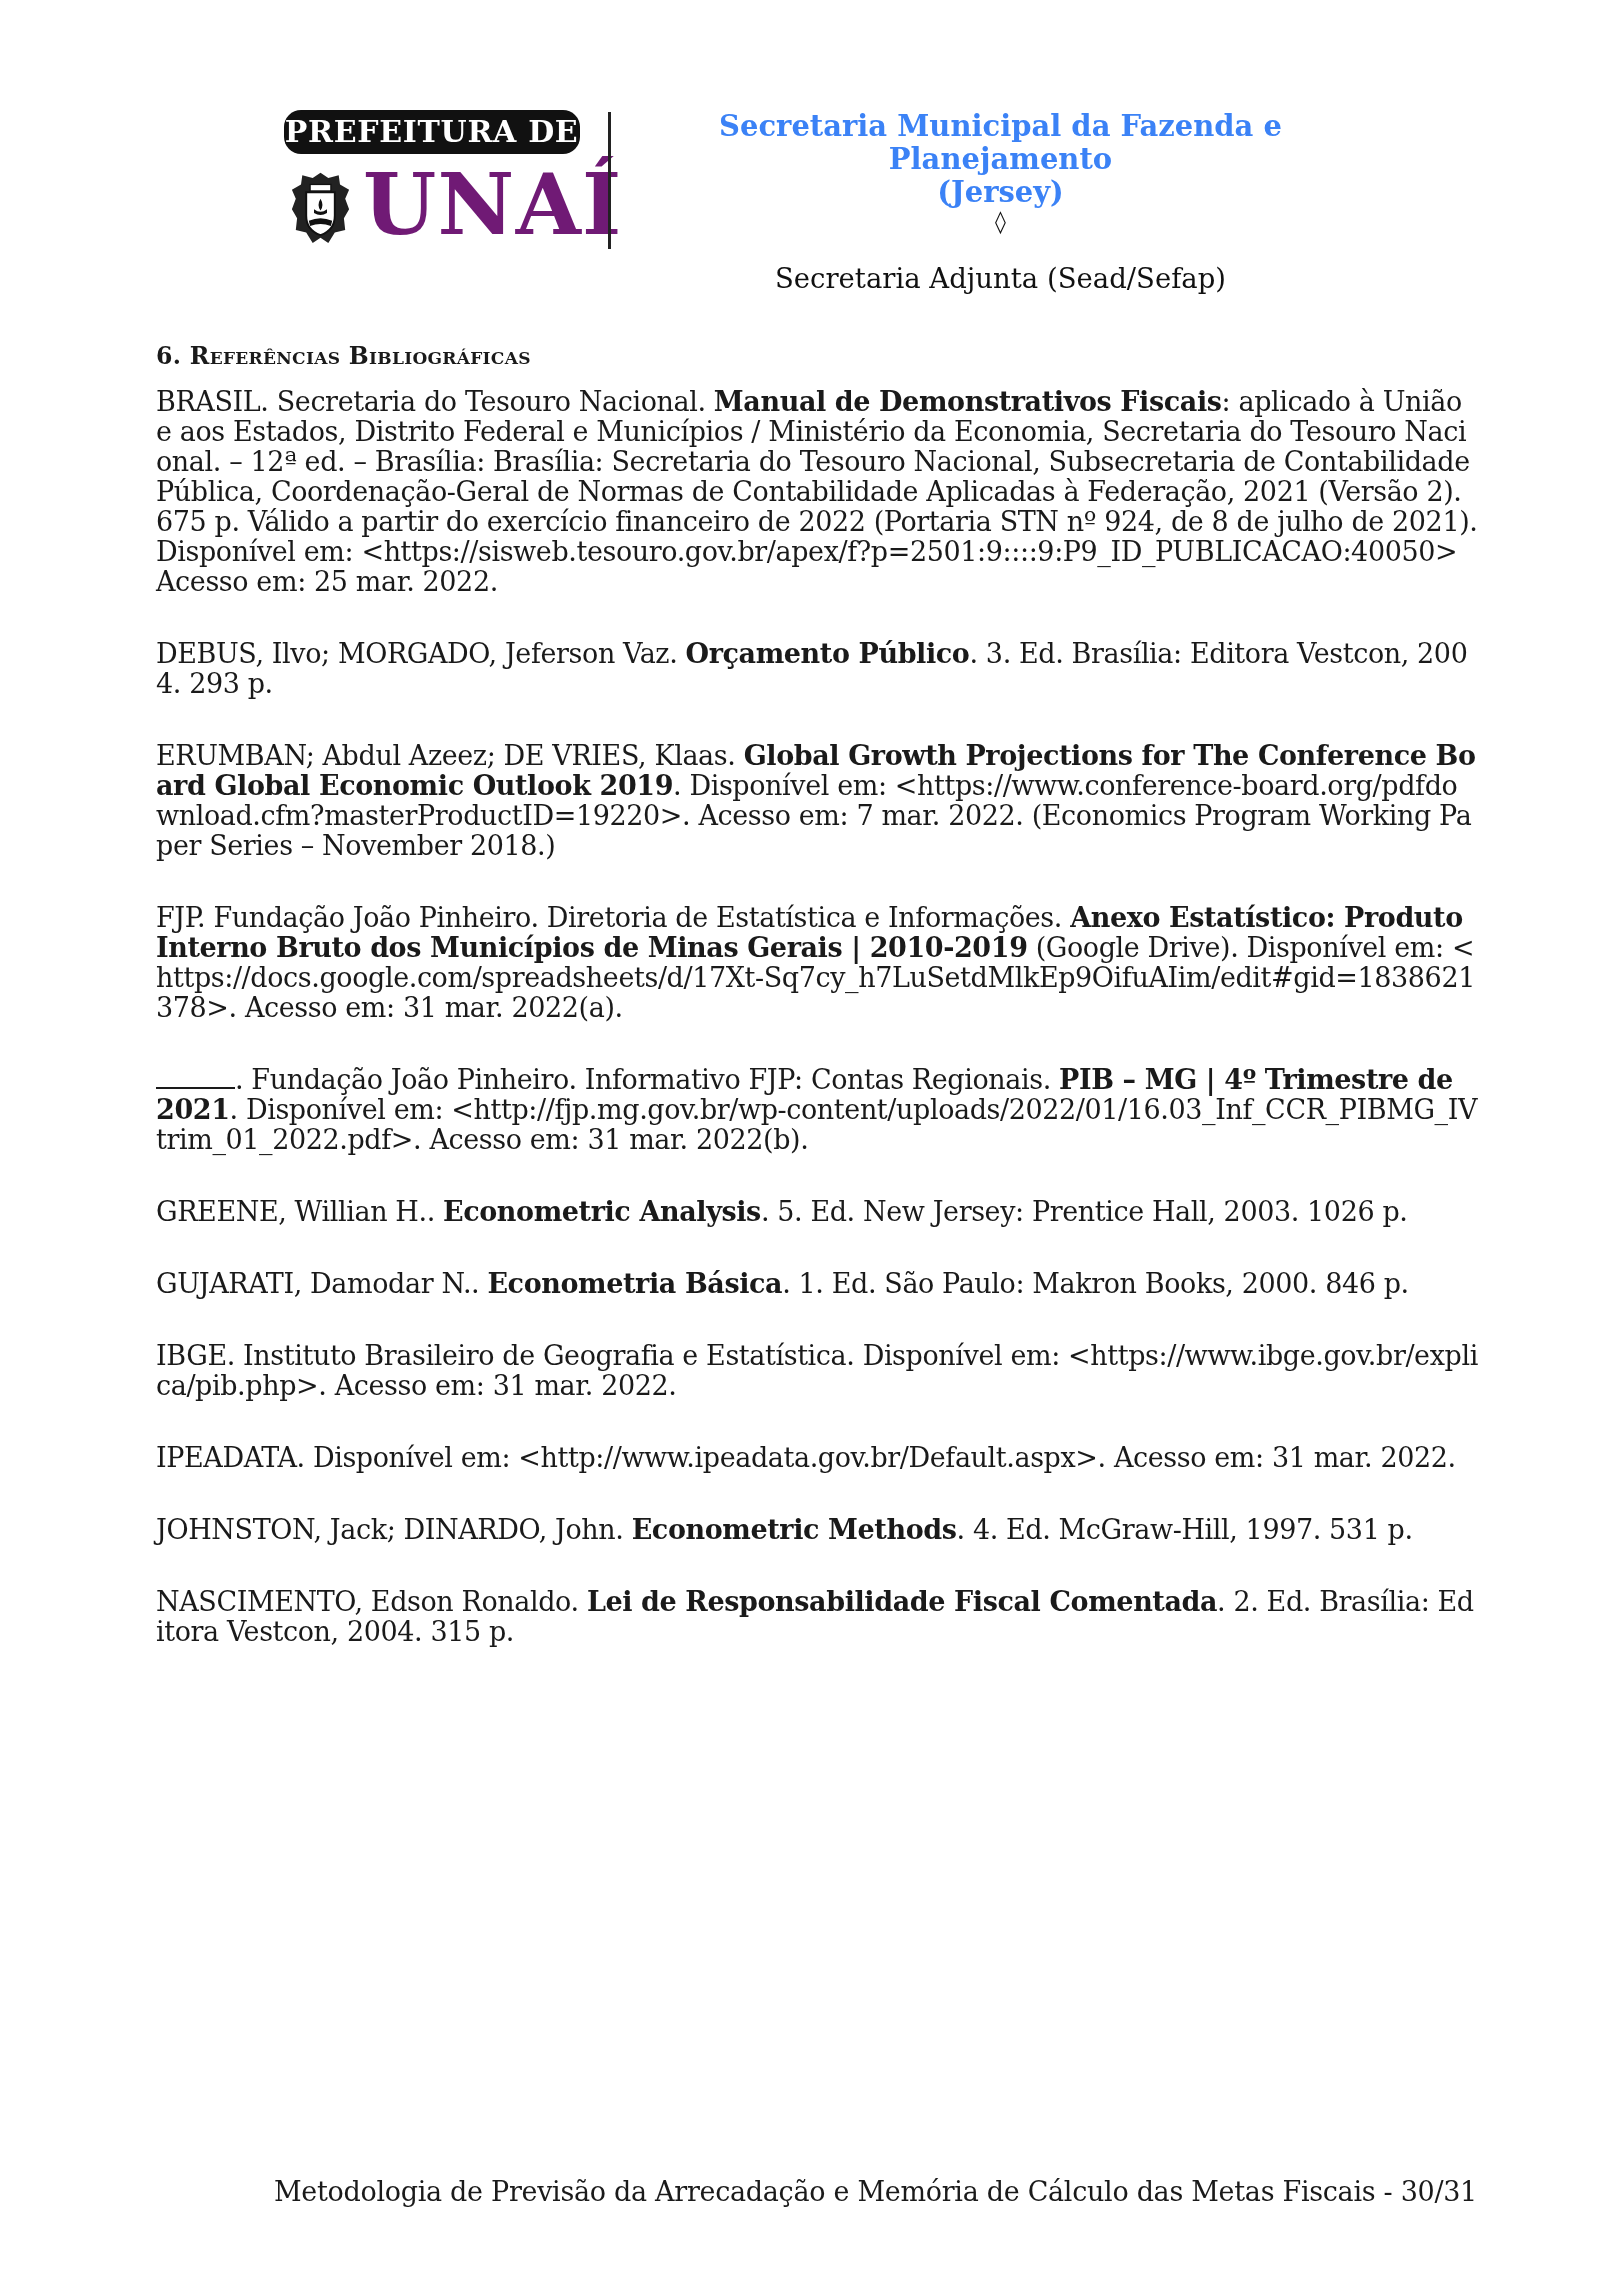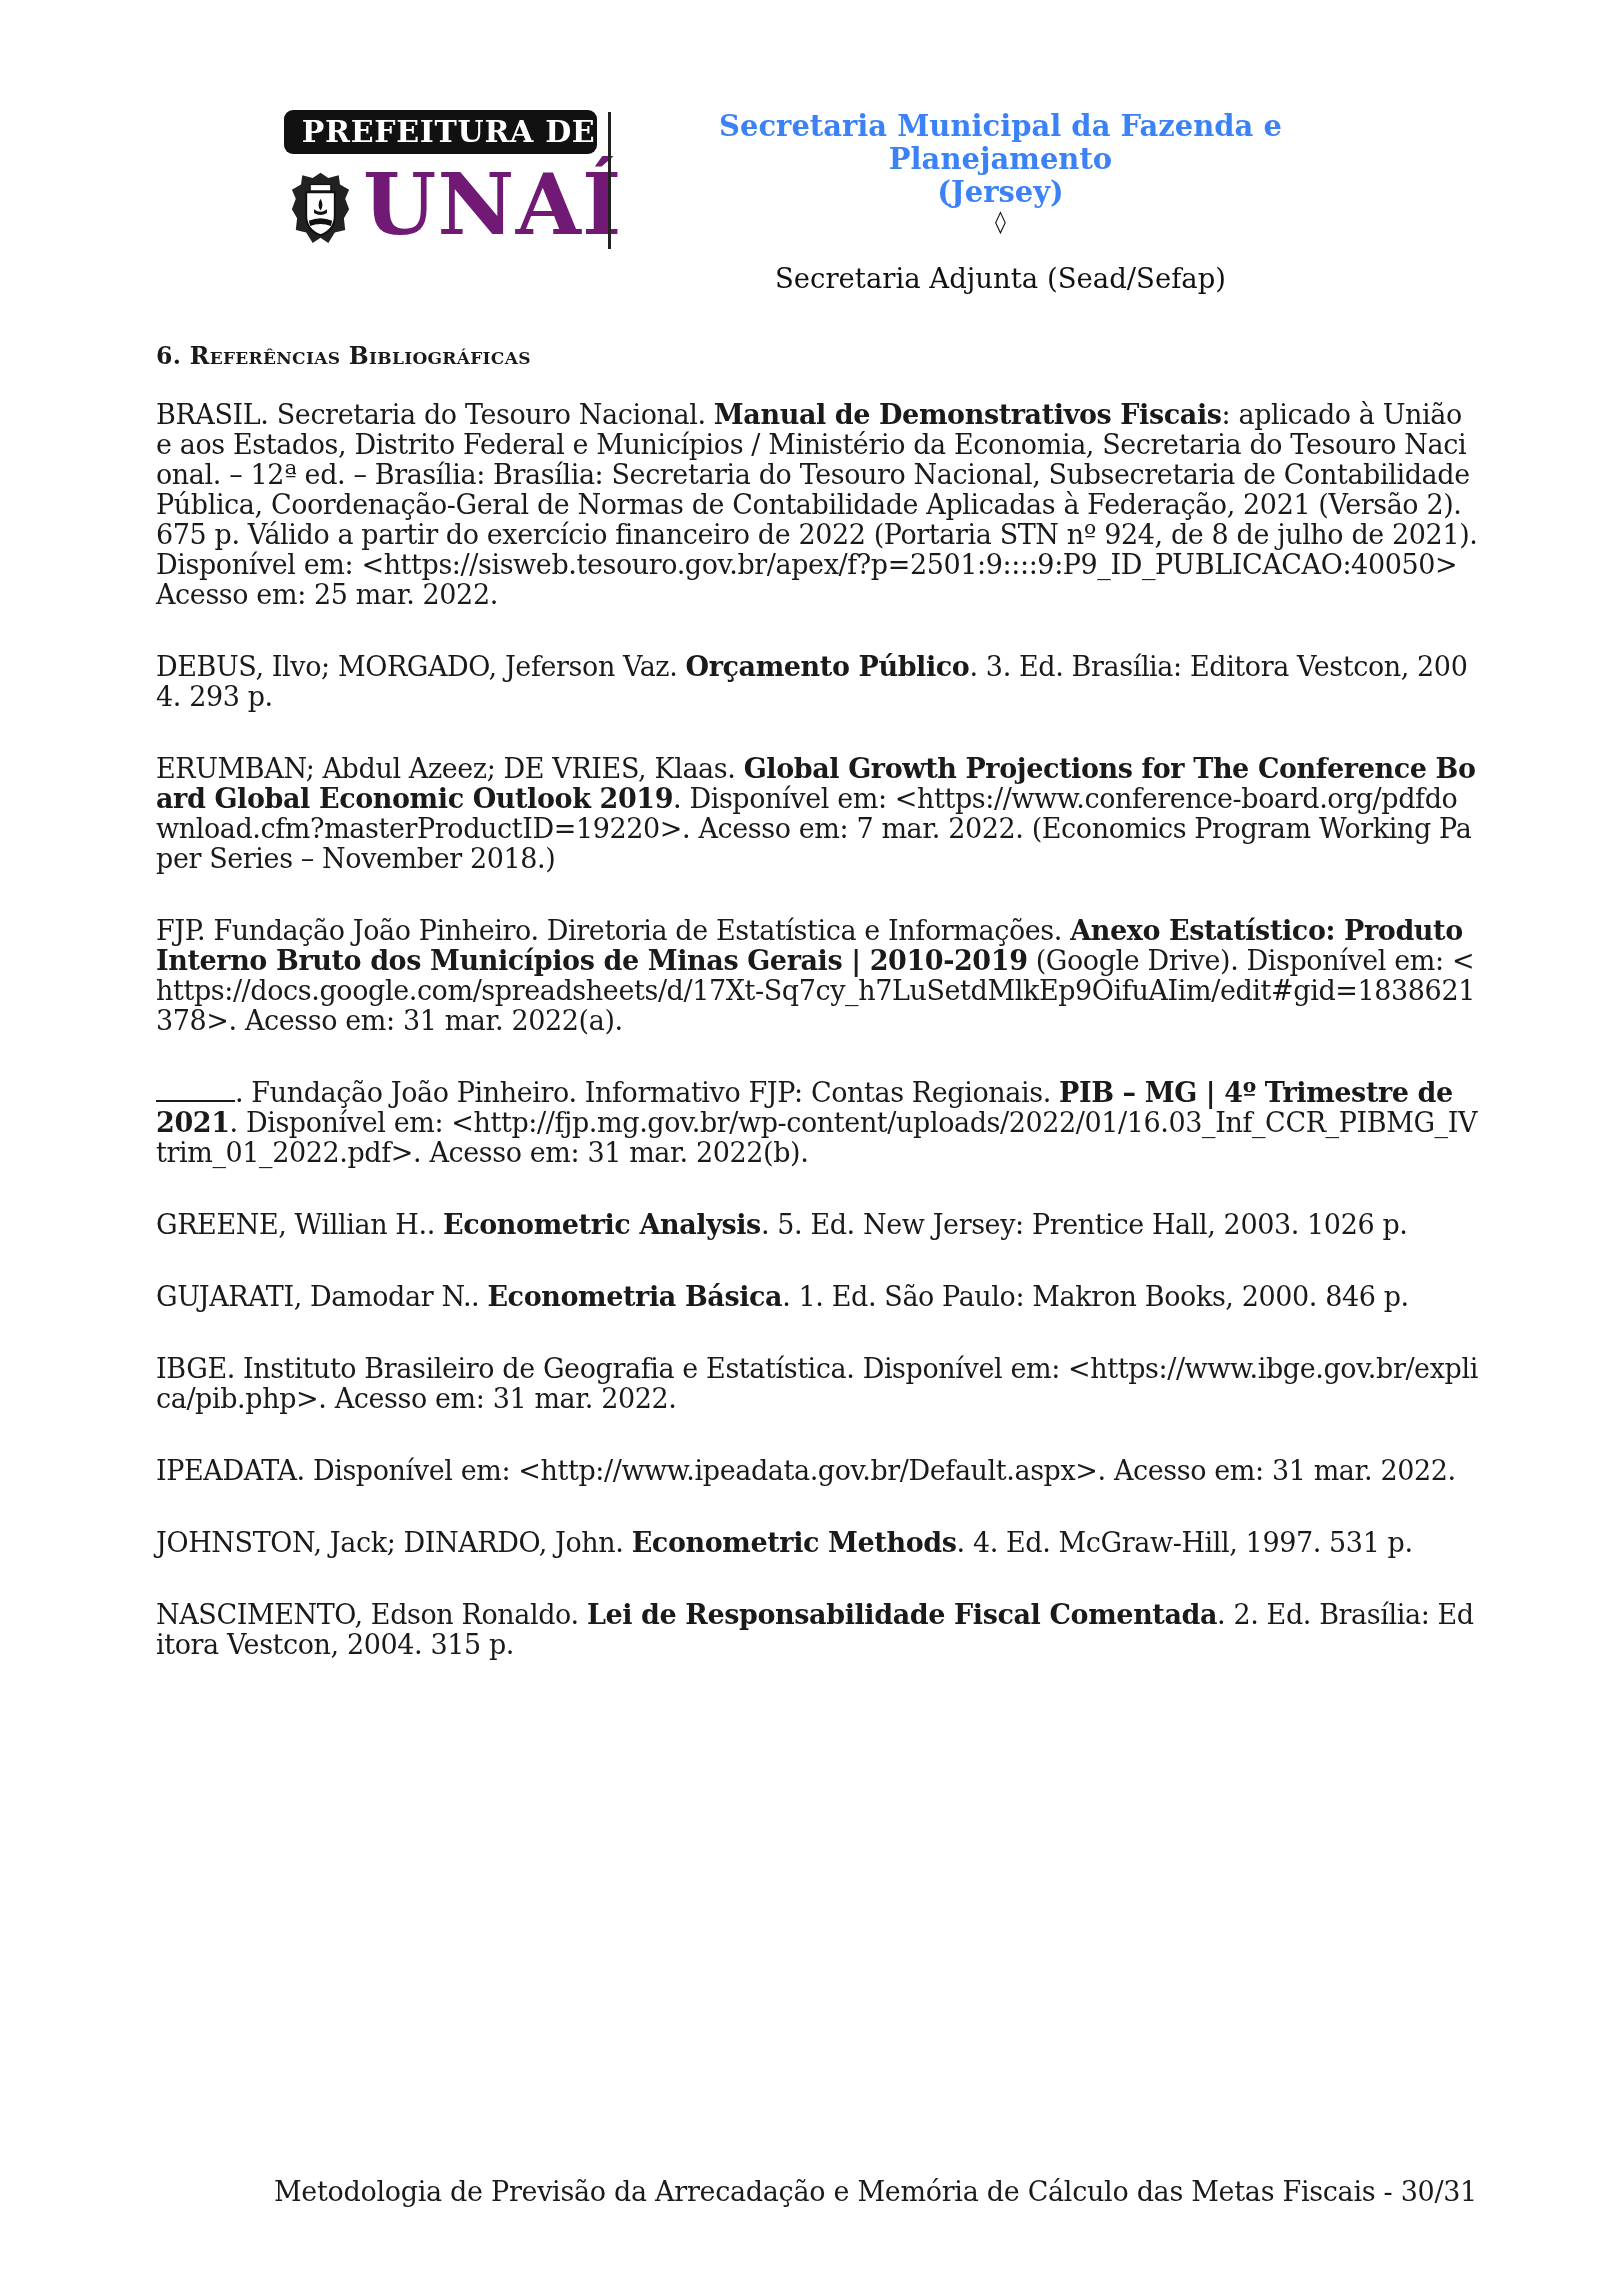--- a/index.html
+++ b/index.html
@@ -3,36 +3,36 @@
 <meta charset="utf-8">
 <style>
   html, body { margin: 0; padding: 0; background: #ffffff; }
   body { width: 1622px; height: 2295px; position: relative; overflow: hidden;
          font-family: "DejaVu Serif", "Liberation Serif", serif; color: #1a1a1a; }
 
   
   .header { position: absolute; left: 281px; top: 105px; width: 1099px; height: 144px; }
   .logo { position: absolute; left: 0; top: 0; width: 301px; height: 144px; }
   .logo-banner { position: absolute; left: 2.6px; top: 5.2px; width: 296px; height: 44px;
-                 background: #111; border-radius: 9px; color: #fff;
+                 background: #111; border-radius: 17px; color: #fff;
                  font-family: "DejaVu Serif", serif; font-weight: bold; font-size: 30px;
-                 line-height: 44px; text-align: center; letter-spacing: 0.7px; padding-left: 17px; }
+                 line-height: 44px; text-align: center; letter-spacing: 0.7px; }
   .logo-crest { position: absolute; left: 6.5px; top: 65px; width: 65px; height: 77px; }
   .logo-city { position: absolute; left: 82px; top: 56px; width: 216px; height: 88px;
                font-family: "DejaVu Serif", serif; font-weight: bold; font-size: 84px;
                line-height: 88px; color: #701a75; letter-spacing: 1.3px; }
   .header-divider { position: absolute; left: 327px; top: 6.5px; width: 2.6px; height: 137px; background: #222; }
   .header-right { position: absolute; left: 340px; top: 0; width: 759px; text-align: center; }
   .sec-title { font-weight: bold; font-size: 29px; line-height: 33px; margin-top: 5.2px; color: #3b82f6; }
   .sec-diamond { font-size: 22px; line-height: 26px; color: #111; }
   .sec-sub { font-size: 27.5px; line-height: 38px; color: #111; margin-top: 24px; }
 
   
   .content { position: absolute; left: 156px; top: 340px; width: 1328px; }
-  .section-heading { font-weight: bold; font-size: 23.6px; line-height: 33px; margin: 0 0 27px 0;
+  .section-heading { font-weight: bold; font-size: 23.6px; line-height: 33px; margin: 0 0 14px 0;
                      font-variant: small-caps; letter-spacing: 0.3px; }
   .section-heading .num { font-variant: normal; }
   .ref { font-size: 27px; line-height: 30px; margin: 0 4px 42px 0; letter-spacing: -0.4px;
          word-break: break-all; }
   .ref b { font-weight: bold; }
   .ref .blank { display: inline-block; width: 79px; border-bottom: 2.6px solid #1a1a1a; height: 19.6px; vertical-align: baseline; }
 
   
   .footer { position: absolute; right: 145px; top: 2172px; font-size: 27px; line-height: 39px;
             letter-spacing: -0.3px; text-align: right; }

